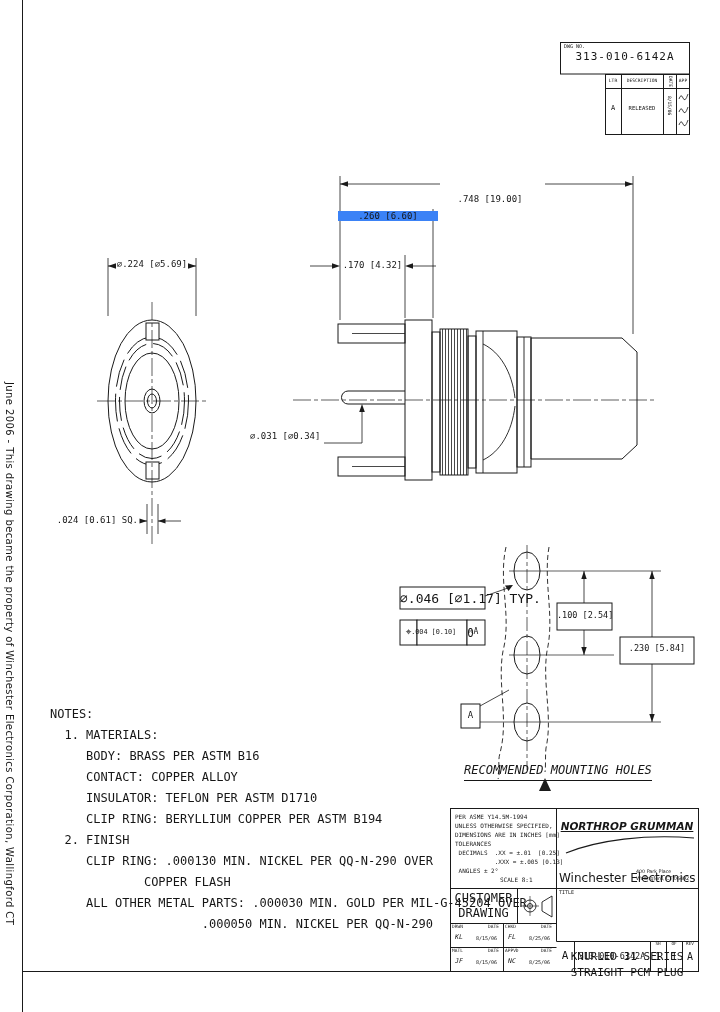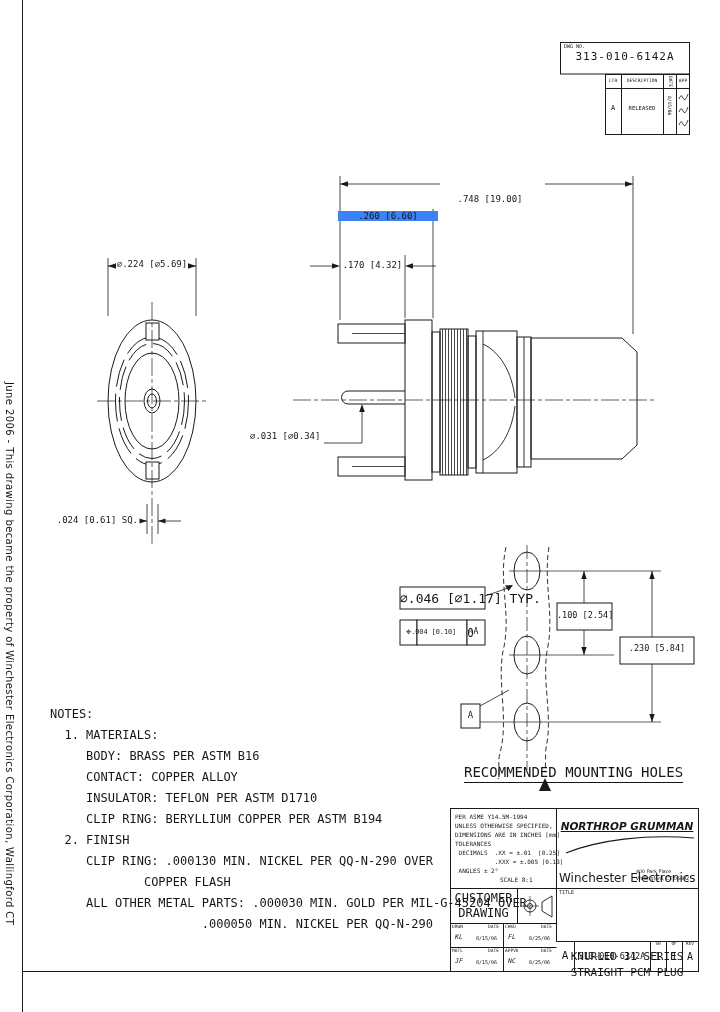--- a/index.html
+++ b/index.html
@@ -185,21 +185,21 @@
   <div class="t c" style="left:400px;top:592px;width:85px;font-size:13px;">⌀.046 [⌀1.17] TYP.</div>
   <div class="t c" style="left:400px;top:626px;width:17px;font-size:10px;">⌖</div>
   <div class="t" style="left:417px;top:620px;width:50px;height:25px;display:flex;align-items:center;justify-content:center;gap:12px;">
     <span style="font-size:6.8px;">.004 [0.10]</span>
     <span class="mcircle">M</span>
   </div>
   <div class="t c" style="left:467px;top:627px;width:18px;font-size:8px;">A</div>
   <div class="t c" style="left:557px;top:611px;width:55px;font-size:8.5px;">.100 [2.54]</div>
   <div class="t c" style="left:620px;top:644px;width:74px;font-size:8.5px;">.230 [5.84]</div>
   <div class="t c" style="left:461px;top:710px;width:19px;font-size:9px;">A</div>
-  <div class="t ul" style="left:464px;top:764px;font-size:14px;">RECOMMENDED MOUNTING HOLES</div>
+  <div class="t ul" style="left:464px;top:764px;font-size:12px;font-style:italic;">RECOMMENDED MOUNTING HOLES</div>
 
   <div class="t" style="left:50px;top:704px;font-size:12px;line-height:21px;">NOTES:
   1. MATERIALS:
      BODY: BRASS PER ASTM B16
      CONTACT: COPPER ALLOY
      INSULATOR: TEFLON PER ASTM D1710
      CLIP RING: BERYLLIUM COPPER PER ASTM B194
   2. FINISH
      CLIP RING: .000130 MIN. NICKEL PER QQ-N-290 OVER
              COPPER FLASH

